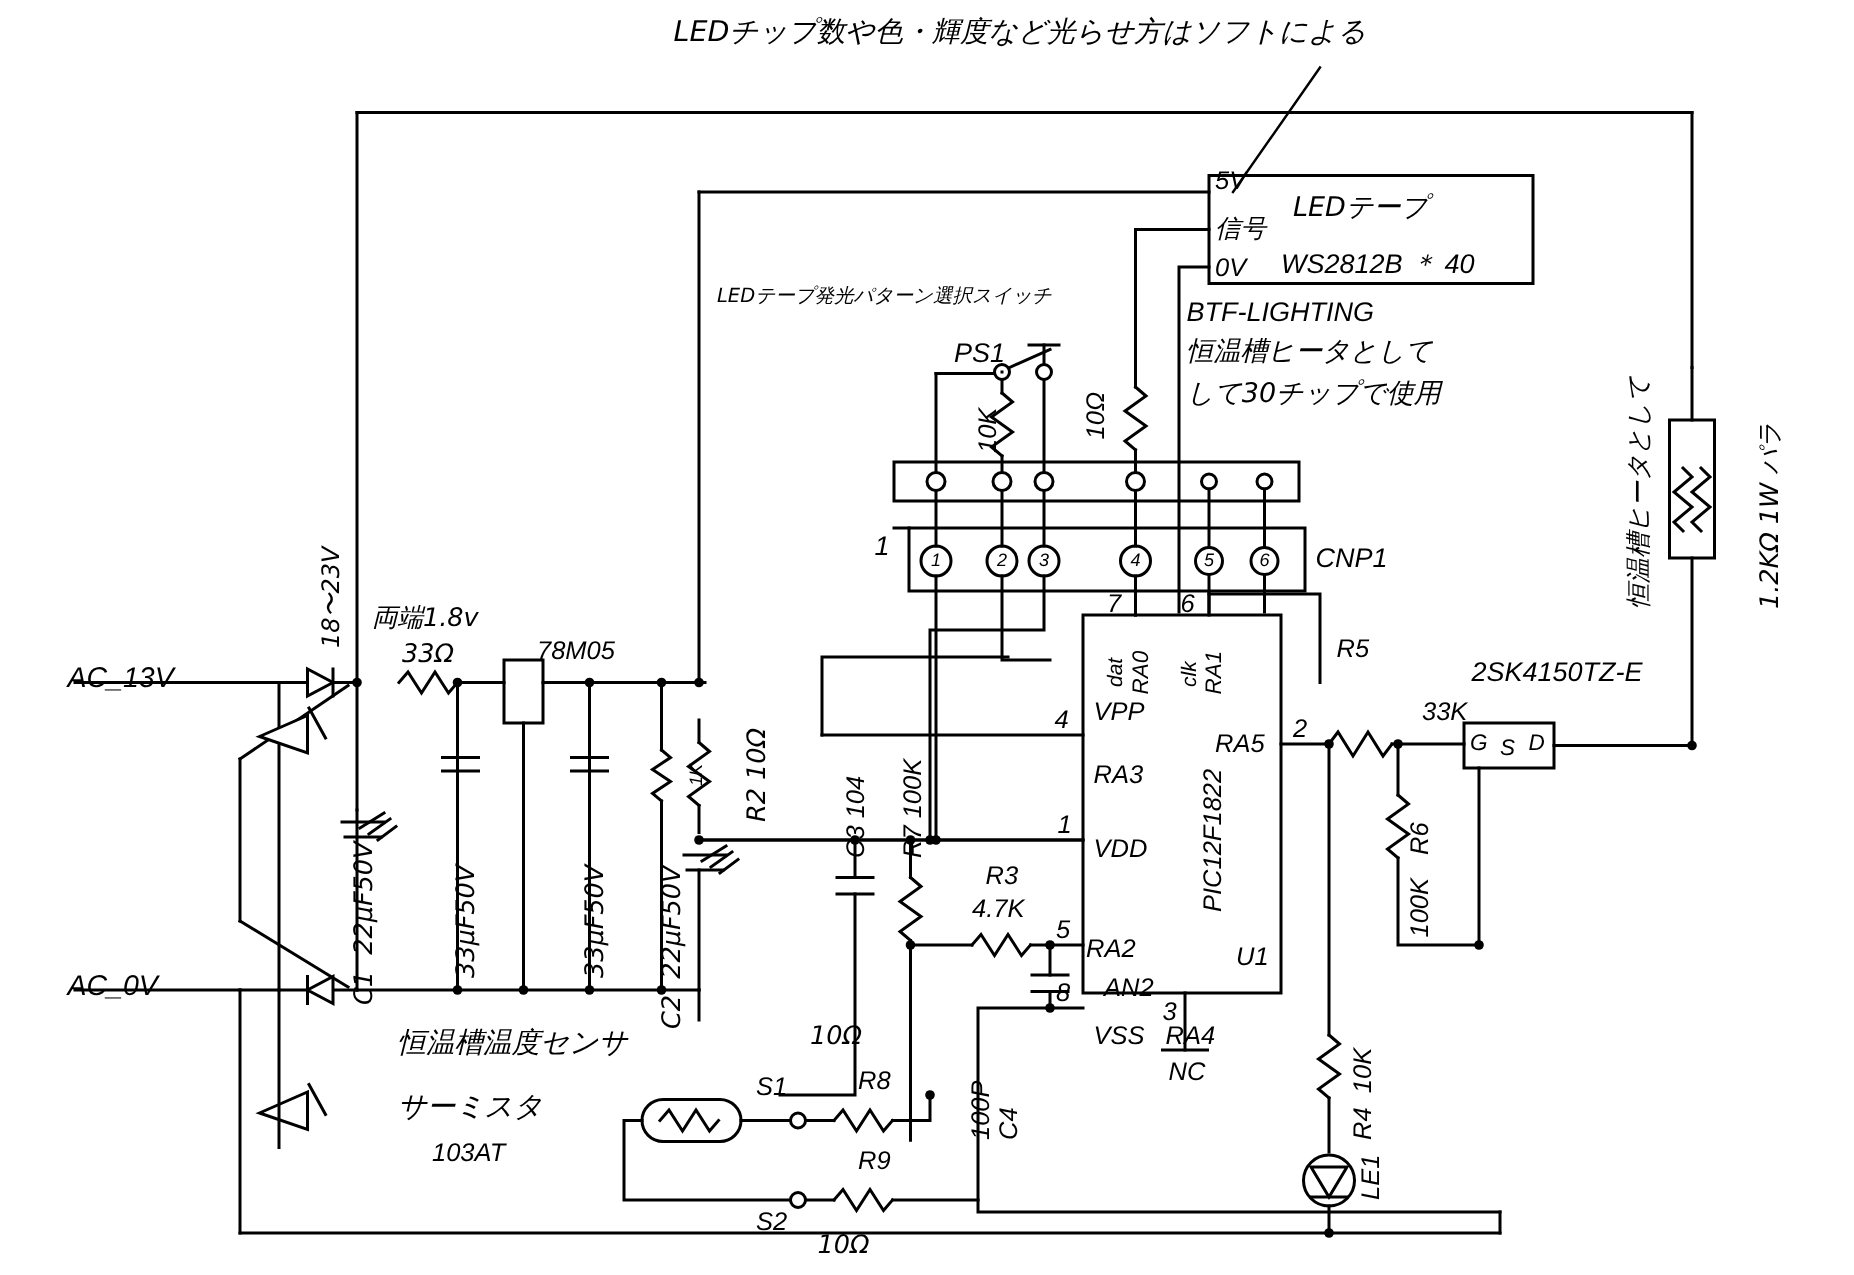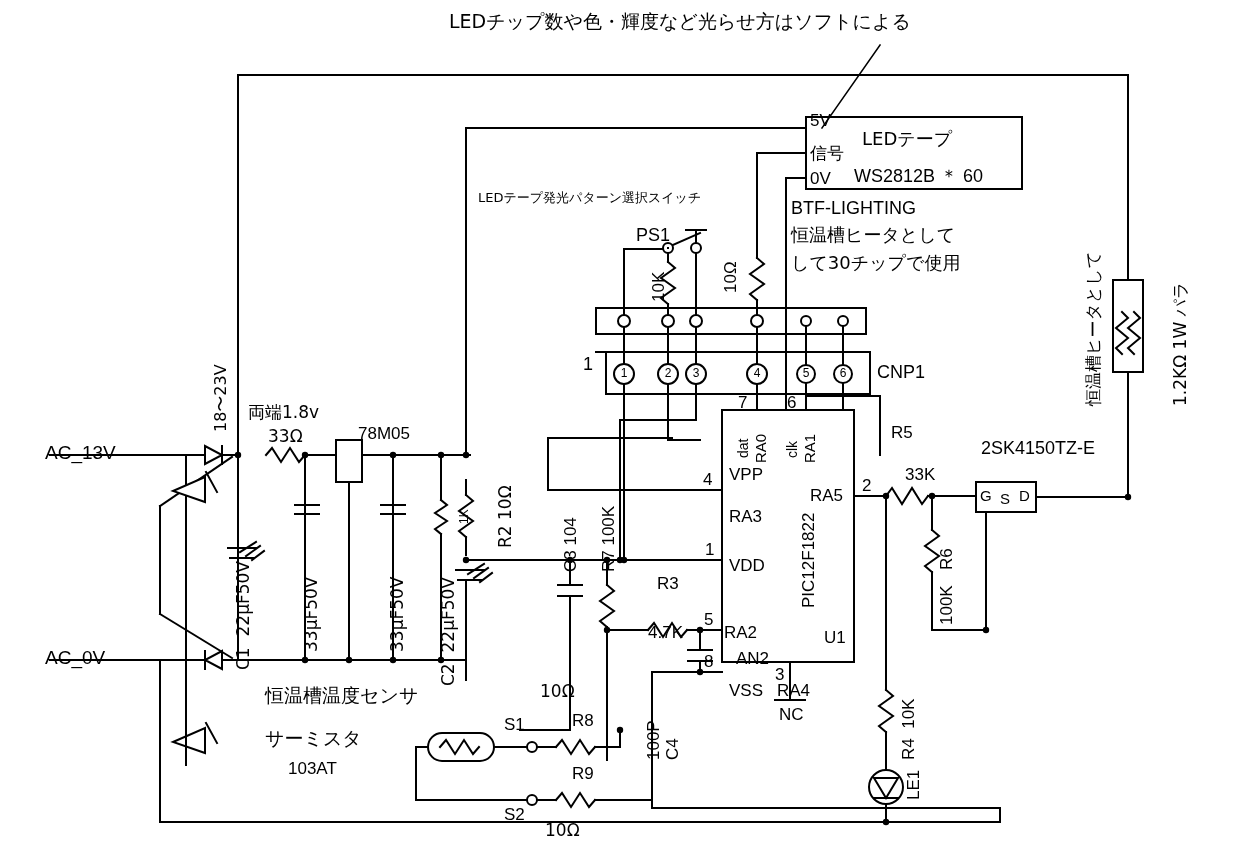--- a/index.html
+++ b/index.html
@@ -10,21 +10,21 @@
   body {
     width: 1236px; height: 850px;
     font-family: "Liberation Sans", sans-serif;
     color: #000;
     overflow: hidden;
     position: relative;
   }
   #schematic-root {
     position: absolute;
     top: 0; left: 0;
-    width: 1232px; height: 850px;
+    width: 1232px; height: 850px; font-style: italic;
   }
   svg.sheet {
     position: absolute;
     top: 0; left: 0;
     width: 1236px; height: 850px;
     display: block;
   }
   
   .lbl {
     position: absolute;
@@ -301,21 +301,21 @@
       </g>
     </g>
   </svg>
 
   <div class="lbl jp f19" style="left:449px; top:12px;">LEDチップ数や色・輝度など光らせ方はソフトによる</div>
 
   <div class="lbl f17" style="left:810px; top:112px;">5V</div>
   <div class="lbl jp f17" style="left:810px; top:145px;">信号</div>
   <div class="lbl f17" style="left:810px; top:170px;">0V</div>
   <div class="lbl jp f18" style="left:862px; top:130px;">LEDテープ</div>
-  <div class="lbl f18" style="left:854px; top:167px;">WS2812B ＊ 60</div>
+  <div class="lbl f18" style="left:854px; top:167px;">WS2812B ＊ 40</div>
 
   <div class="lbl f18" style="left:791px; top:199px;">BTF-LIGHTING</div>
   <div class="lbl jp f18" style="left:791px; top:226px;">恒温槽ヒータとして</div>
   <div class="lbl jp f18" style="left:791px; top:254px;">して30チップで使用</div>
 
   <div class="lbl jp f13" style="left:478px; top:191px;">LEDテープ発光パターン選択スイッチ</div>
 
   <div class="lbl f18" style="left:636px; top:226px;">PS1</div>
   <div class="lbl rot90 f17" style="left:650px; top:302px;">10K</div>
   <div class="lbl rot90 f17" style="left:722px; top:293px;">10Ω</div>
@@ -363,31 +363,31 @@
   <div class="lbl f17" style="left:358px; top:425px;">78M05</div>
   <div class="lbl rot90 jp f17" style="left:303px; top:652px;">33μF50V</div>
   <div class="lbl rot90 jp f17" style="left:389px; top:652px;">33μF50V</div>
   <div class="lbl rot90 jp f17" style="left:440px; top:686px;">C2  22μF50V</div>
   <div class="lbl rot90 f12" style="left:458px; top:524px;">1K</div>
 
   <div class="lbl rot90 jp f17" style="left:497px; top:548px;">R2 10Ω</div>
   <div class="lbl rot90 f17" style="left:562px; top:572px;">C3 104</div>
   <div class="lbl rot90 f17" style="left:600px; top:572px;">R7 100K</div>
   <div class="lbl f17" style="left:657px; top:575px;">R3</div>
-  <div class="lbl f17" style="left:648px; top:624px;">4.7K</div>
+  <div class="lbl f17" style="left:648px; top:597px;">4.7K</div>
   <div class="lbl rot90 f17" style="left:664px; top:760px;">C4</div>
   <div class="lbl rot90 f17" style="left:645px; top:760px;">100P</div>
   <div class="lbl f17" style="left:572px; top:712px;">R8</div>
   <div class="lbl jp f17" style="left:540px; top:683px;">10Ω</div>
   <div class="lbl f17" style="left:572px; top:765px;">R9</div>
   <div class="lbl jp f17" style="left:545px; top:822px;">10Ω</div>
   <div class="lbl rot90 f17" style="left:900px; top:760px;">R4  10K</div>
   <div class="lbl rot90 f17" style="left:905px; top:800px;">LE1</div>
   <div class="lbl f17" style="left:891px; top:424px;">R5</div>
-  <div class="lbl f17" style="left:905px; top:466px;">33K</div>
+  <div class="lbl f17" style="left:948px; top:466px;">33K</div>
   <div class="lbl rot90 f17" style="left:938px; top:570px;">R6</div>
   <div class="lbl rot90 f17" style="left:938px; top:625px;">100K</div>
 
   <div class="lbl jp f19" style="left:265px; top:686px;">恒温槽温度センサ</div>
   <div class="lbl jp f19" style="left:265px; top:729px;">サーミスタ</div>
   <div class="lbl f17" style="left:288px; top:760px;">103AT</div>
   <div class="lbl f17" style="left:504px; top:716px;">S1</div>
   <div class="lbl f17" style="left:504px; top:806px;">S2</div>
 
   <div class="lbl f18" style="left:981px; top:439px;">2SK4150TZ-E</div>

